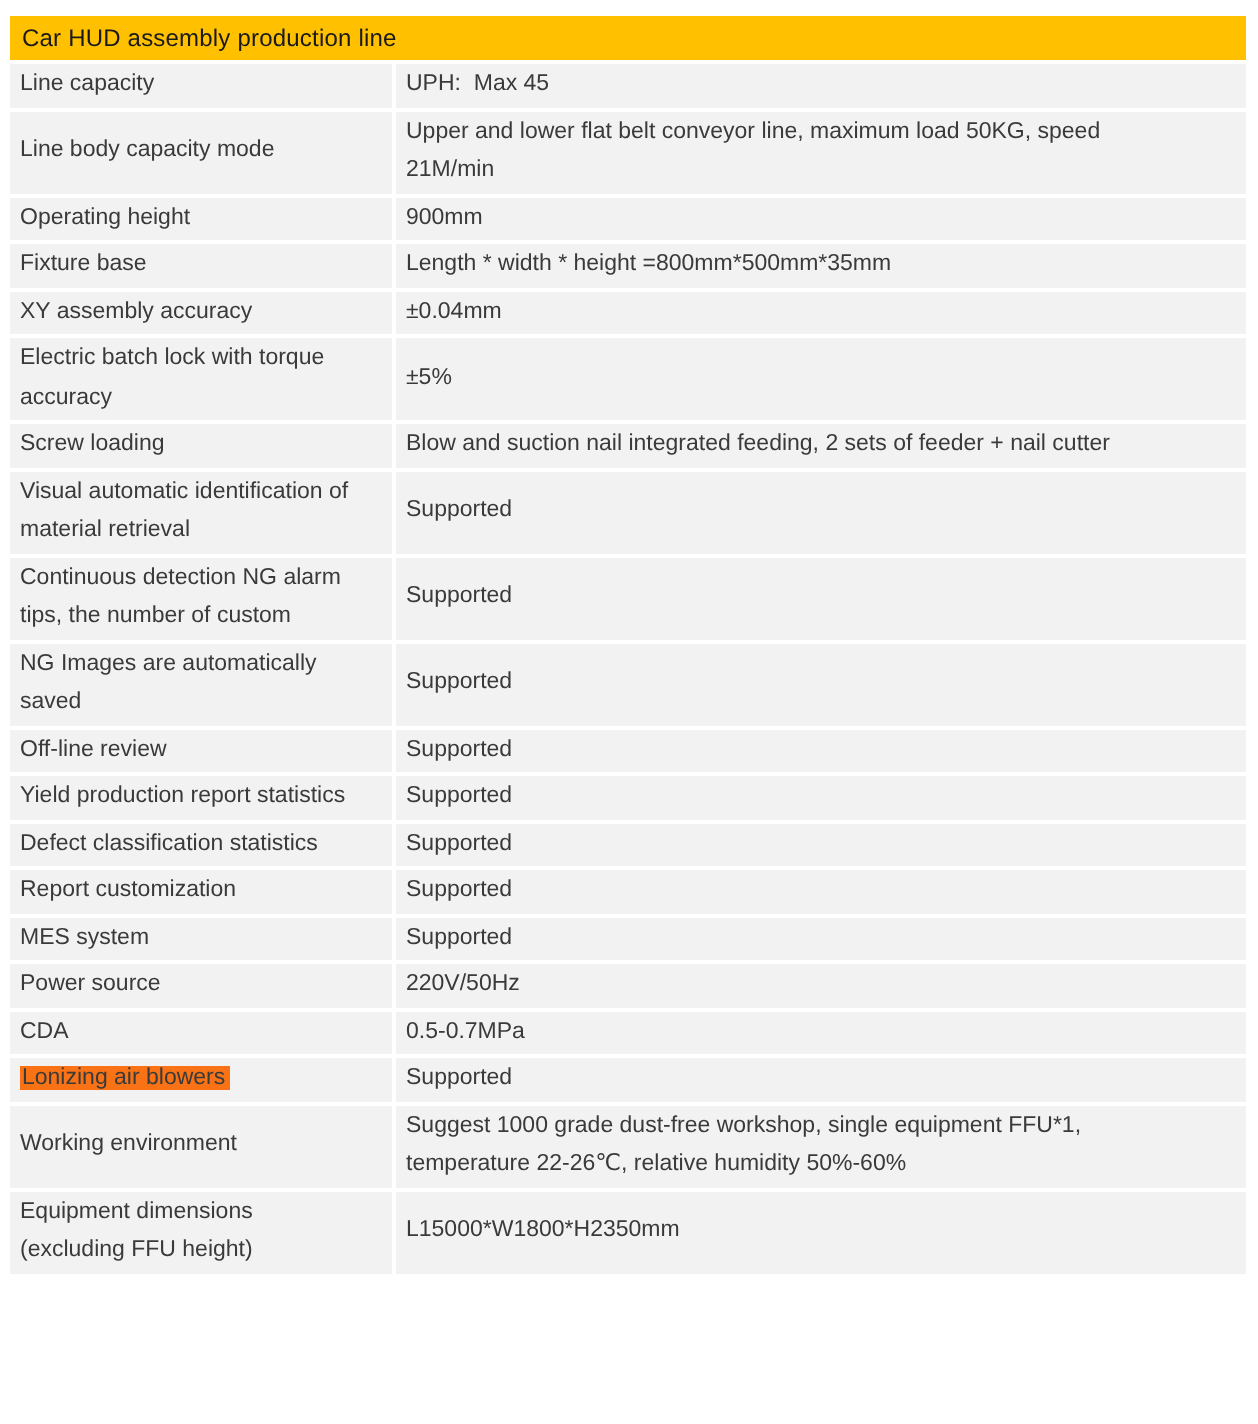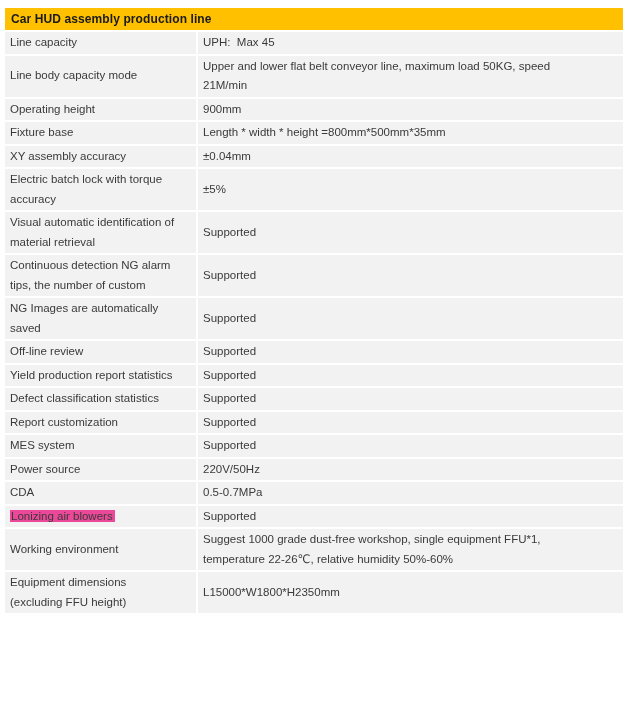--- a/index.html
+++ b/index.html
@@ -15,41 +15,41 @@
   table.spec {
     width: 622px;
     border-collapse: collapse;
     table-layout: fixed;
   }
   table.spec col.c-label { width: 193px; }
   table.spec th.title-cell {
     background: var(--header-bg, #FFC000);
     color: var(--header-text, #1a1a1a);
     font-size: 12px;
-    font-weight: bold;
+    font-weight: normal;
     text-align: left;
     height: 22px;
     padding: 0 4px 0 6px;
     border: 2px solid var(--grid, #ffffff);
     letter-spacing: 0.1px;
   }
   table.spec td {
     background: var(--cell-bg, #F2F2F2);
     border: 2px solid var(--grid, #ffffff);
     color: var(--text, #3a3a3a);
     font-size: 11.5px;
     line-height: 19.5px;
     vertical-align: middle;
     padding: 1px 6px 1px 5px;
     white-space: pre-line;
     overflow: hidden;
   }
   td.label-cell { padding-left: 6px; }
   span.hl {
-    background: #ec4899;
+    background: #f97316;
     padding: 0 2px 0 1px;
   }
 </style>
 </head>
 <body>
 
 <div class="sheet">
   <table class="spec">
     <colgroup>
       <col class="c-label">
@@ -79,20 +79,24 @@
           <td class="value-cell">Length * width * height =800mm*500mm*35mm</td>
         </tr>
         <tr>
           <td class="label-cell">XY assembly accuracy</td>
           <td class="value-cell">±0.04mm</td>
         </tr>
         <tr>
           <td class="label-cell">Electric batch lock with torque
 accuracy</td>
           <td class="value-cell">±5%</td>
+        </tr>
+        <tr>
+          <td class="label-cell">Screw loading</td>
+          <td class="value-cell">Blow and suction nail integrated feeding, 2 sets of feeder + nail cutter</td>
         </tr>
         <tr>
           <td class="label-cell">Visual automatic identification of
 material retrieval</td>
           <td class="value-cell">Supported</td>
         </tr>
         <tr>
           <td class="label-cell">Continuous detection NG alarm
 tips, the number of custom</td>
           <td class="value-cell">Supported</td>

